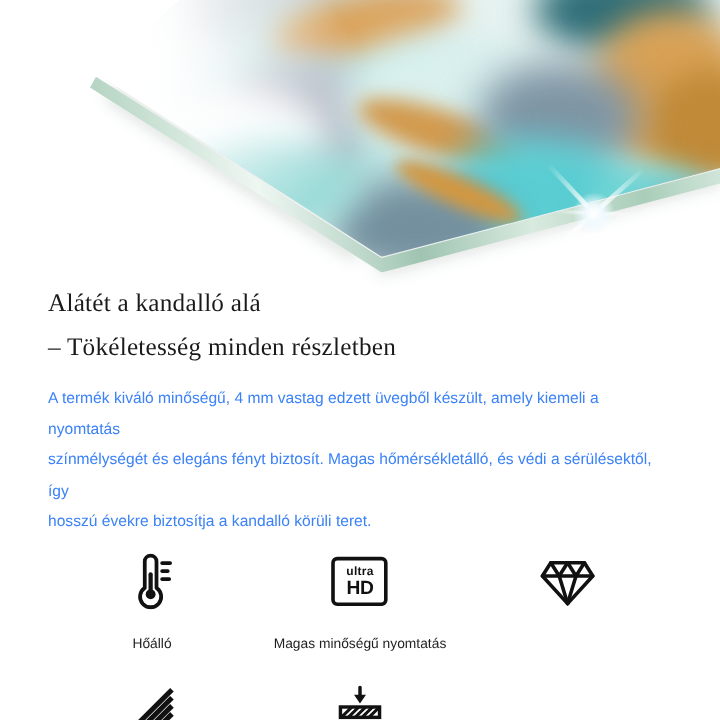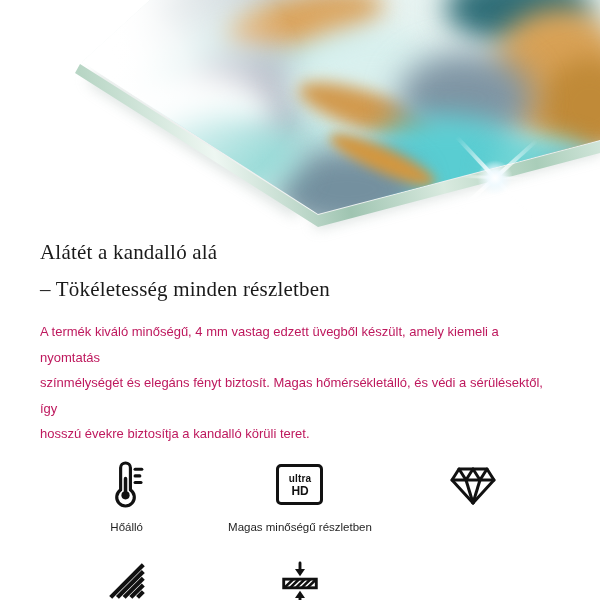--- a/index.html
+++ b/index.html
@@ -67,40 +67,40 @@
 
   
   .content { position:absolute; top:230px; left:0; width:600px; padding:4px 40px 0 40px; }
 
   .title {
     font-family:"Liberation Serif","DejaVu Serif",serif;
     font-weight:400; font-size:21px; line-height:37px; color:#1a1a1a;
     white-space:pre-line; letter-spacing:0.2px;
   }
   .desc {
-    margin-top:11px; font-size:13px; line-height:25.5px; color:#be185d;
+    margin-top:11px; font-size:13px; line-height:25.5px; color:#3b82f6;
     white-space:pre-line;
   }
 
   
   .features {
     margin-top:13px; display:grid; grid-template-columns:repeat(3, 1fr);
     row-gap:24px; text-align:center;
   }
   .feature { display:flex; flex-direction:column; align-items:center; }
   .icon-box { height:50px; display:flex; align-items:center; justify-content:center; }
-  .feature-label { margin-top:10px; font-size:11.5px; color:#1f1f1f; line-height:14px; }
+  .feature-label { margin-top:20px; font-size:11.5px; color:#1f1f1f; line-height:14px; }
 
   .hd-badge {
     width:47px; height:41px; border:3px solid #111; border-radius:5px;
     display:flex; flex-direction:column; align-items:center; justify-content:center;
     color:#111; line-height:1; padding-top:1px;
   }
   .hd-top { font-size:10px; font-weight:bold; letter-spacing:0.2px; }
-  .hd-bottom { font-size:12px; font-weight:bold; margin-top:1px; letter-spacing:-0.3px; }
+  .hd-bottom { font-size:16px; font-weight:bold; margin-top:1px; letter-spacing:-0.3px; }
 
   svg.icon { display:block; }
 </style>
 </head>
 <body>
 
 <div class="hero">
   <div class="shadow-bar shadow-a"></div>
   <div class="shadow-bar shadow-b"></div>
 
@@ -159,21 +159,21 @@
       <div class="feature-label">Hőálló</div>
     </div>
 
     <div class="feature">
       <div class="icon-box">
         <div class="hd-badge">
           <span class="hd-top">ultra</span>
           <span class="hd-bottom">HD</span>
         </div>
       </div>
-      <div class="feature-label">Magas minőségű részletben</div>
+      <div class="feature-label">Magas minőségű nyomtatás</div>
     </div>
 
 
     <div class="feature">
       <div class="icon-box">
         <svg class="icon" width="48" height="48" viewBox="0 0 24 24" fill="none" stroke="#111" stroke-width="1.5" stroke-linecap="round" stroke-linejoin="round">
           <polygon points="5,4 19,4 22.5,9.5 12,21 1.5,9.5"></polygon>
           <line x1="1.5" y1="9.5" x2="22.5" y2="9.5"></line>
           <line x1="5" y1="4" x2="8.5" y2="9.5"></line>
           <line x1="19" y1="4" x2="15.5" y2="9.5"></line>

